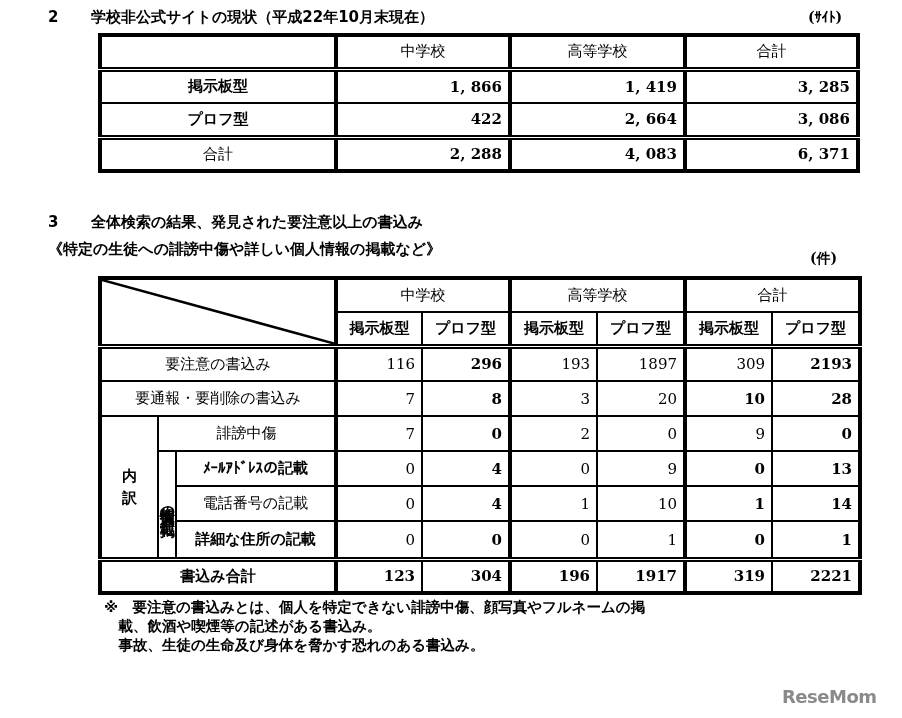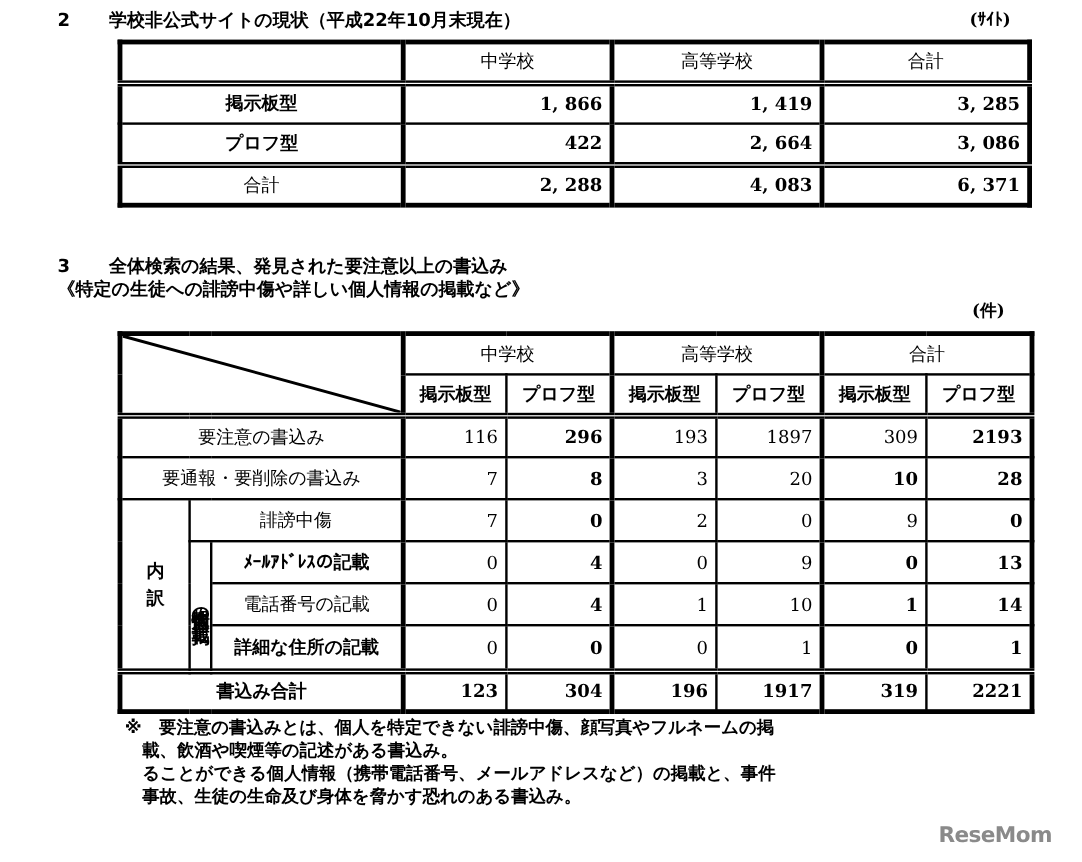--- a/index.html
+++ b/index.html
@@ -72,21 +72,21 @@
     <td class="r thick-l">6, 371</td>
   </tr>
 </tbody>
   </table>
 
 <div class="abs heading" style="left:48px; top:213px;">
   <span>3</span>
   <span style="display:inline-block;width:22px;"></span>
   <span>全体検索の結果、発見された要注意以上の書込み</span>
 </div>
-<div class="abs heading" style="left:48px; top:232px;">《特定の生徒への誹謗中傷や詳しい個人情報の掲載など》</div>
+<div class="abs heading" style="left:48px; top:240px;">《特定の生徒への誹謗中傷や詳しい個人情報の掲載など》</div>
 <div class="abs unit" style="left:810px; top:250px;">(件)</div>
 
 <table class="grid" style="left:98px; top:276px; width:762px;">
   <colgroup>
     <col style="width:58px">
       <col style="width:18px">
       <col style="width:160px">
     <col style="width:86px">
       <col style="width:88px">
     <col style="width:87px">
@@ -184,17 +184,16 @@
     <td class="r">1917</td>
     <td class="r thick-l">319</td>
     <td class="r">2221</td>
   </tr>
 </tbody>
   </table>
 
 <div class="abs notes" style="left:104px; top:598px;">
   <div class="line">※　要注意の書込みとは、個人を特定できない誹謗中傷、顔写真やフルネームの掲</div>
   <div class="line">　載、飲酒や喫煙等の記述がある書込み。</div>
-  <div class="line">　ることができる個人情報（携帯電話番号、メールアドレスなど）の掲載と、事件</div>
   <div class="line">　事故、生徒の生命及び身体を脅かす恐れのある書込み。</div>
 </div>
 
 <div class="abs logo" style="left:782px; top:686px;">ReseMom</div>
 
 </body></html>

